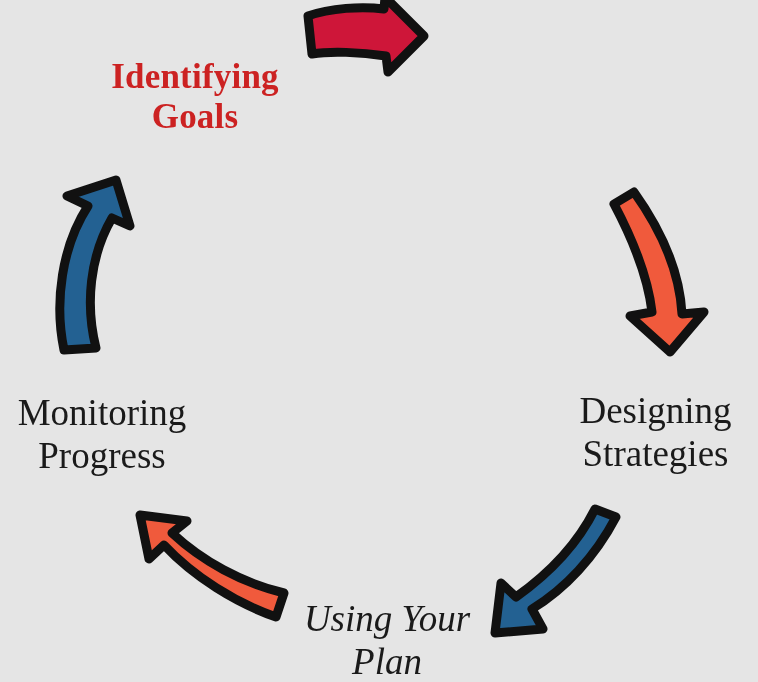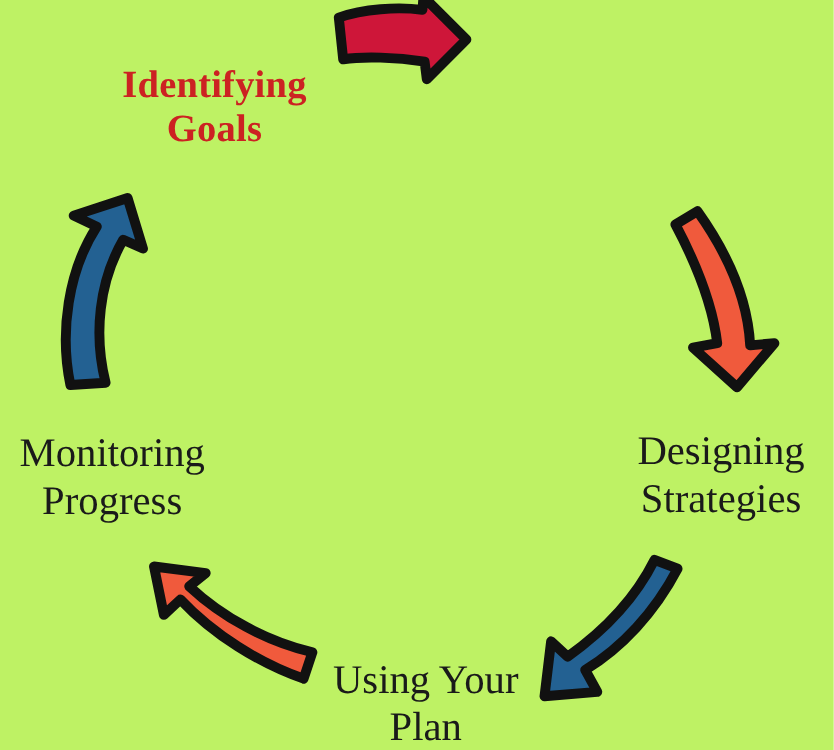--- a/index.html
+++ b/index.html
@@ -10,21 +10,21 @@
   body {
     width: 758px;
     height: 682px;
     font-family: "Liberation Serif", "DejaVu Serif", serif;
     overflow: hidden;
   }
   #cycle-diagram {
     position: relative;
     width: 758px;
     height: 682px;
-    background: #bef264;
+    background: #e5e5e5;
   }
   .stage-label {
     position: absolute;
     color: #1a1a1a;
     font-family: "Liberation Serif", "DejaVu Serif", serif;
     font-weight: 400;
     font-size: 37px;
     line-height: 1.15;
     text-align: center;
     white-space: pre-line;
@@ -131,19 +131,19 @@
              Z" fill="#236192" stroke="#111111" stroke-width="9" stroke-linejoin="round" stroke-linecap="round"></path>
   </svg>
 
   <div id="label-identifying-goals" class="stage-label accent" style="color:#CC2222">Identifying
 Goals</div>
 
 
   <div id="label-designing-strategies" class="stage-label" style="color: rgb(26, 26, 26);">Designing
 Strategies</div>
 
-  <div id="label-using-your-plan" class="stage-label" style="color: rgb(26, 26, 26);">Using Your
+  <div id="label-using-your-plan" class="stage-label" style="color: rgb(26, 26, 26); font-style: italic;">Using Your
 Plan</div>
 
   <div id="label-monitoring-progress" class="stage-label" style="color: rgb(26, 26, 26);">Monitoring
 Progress</div>
 
 </div>
 
 </body></html>

